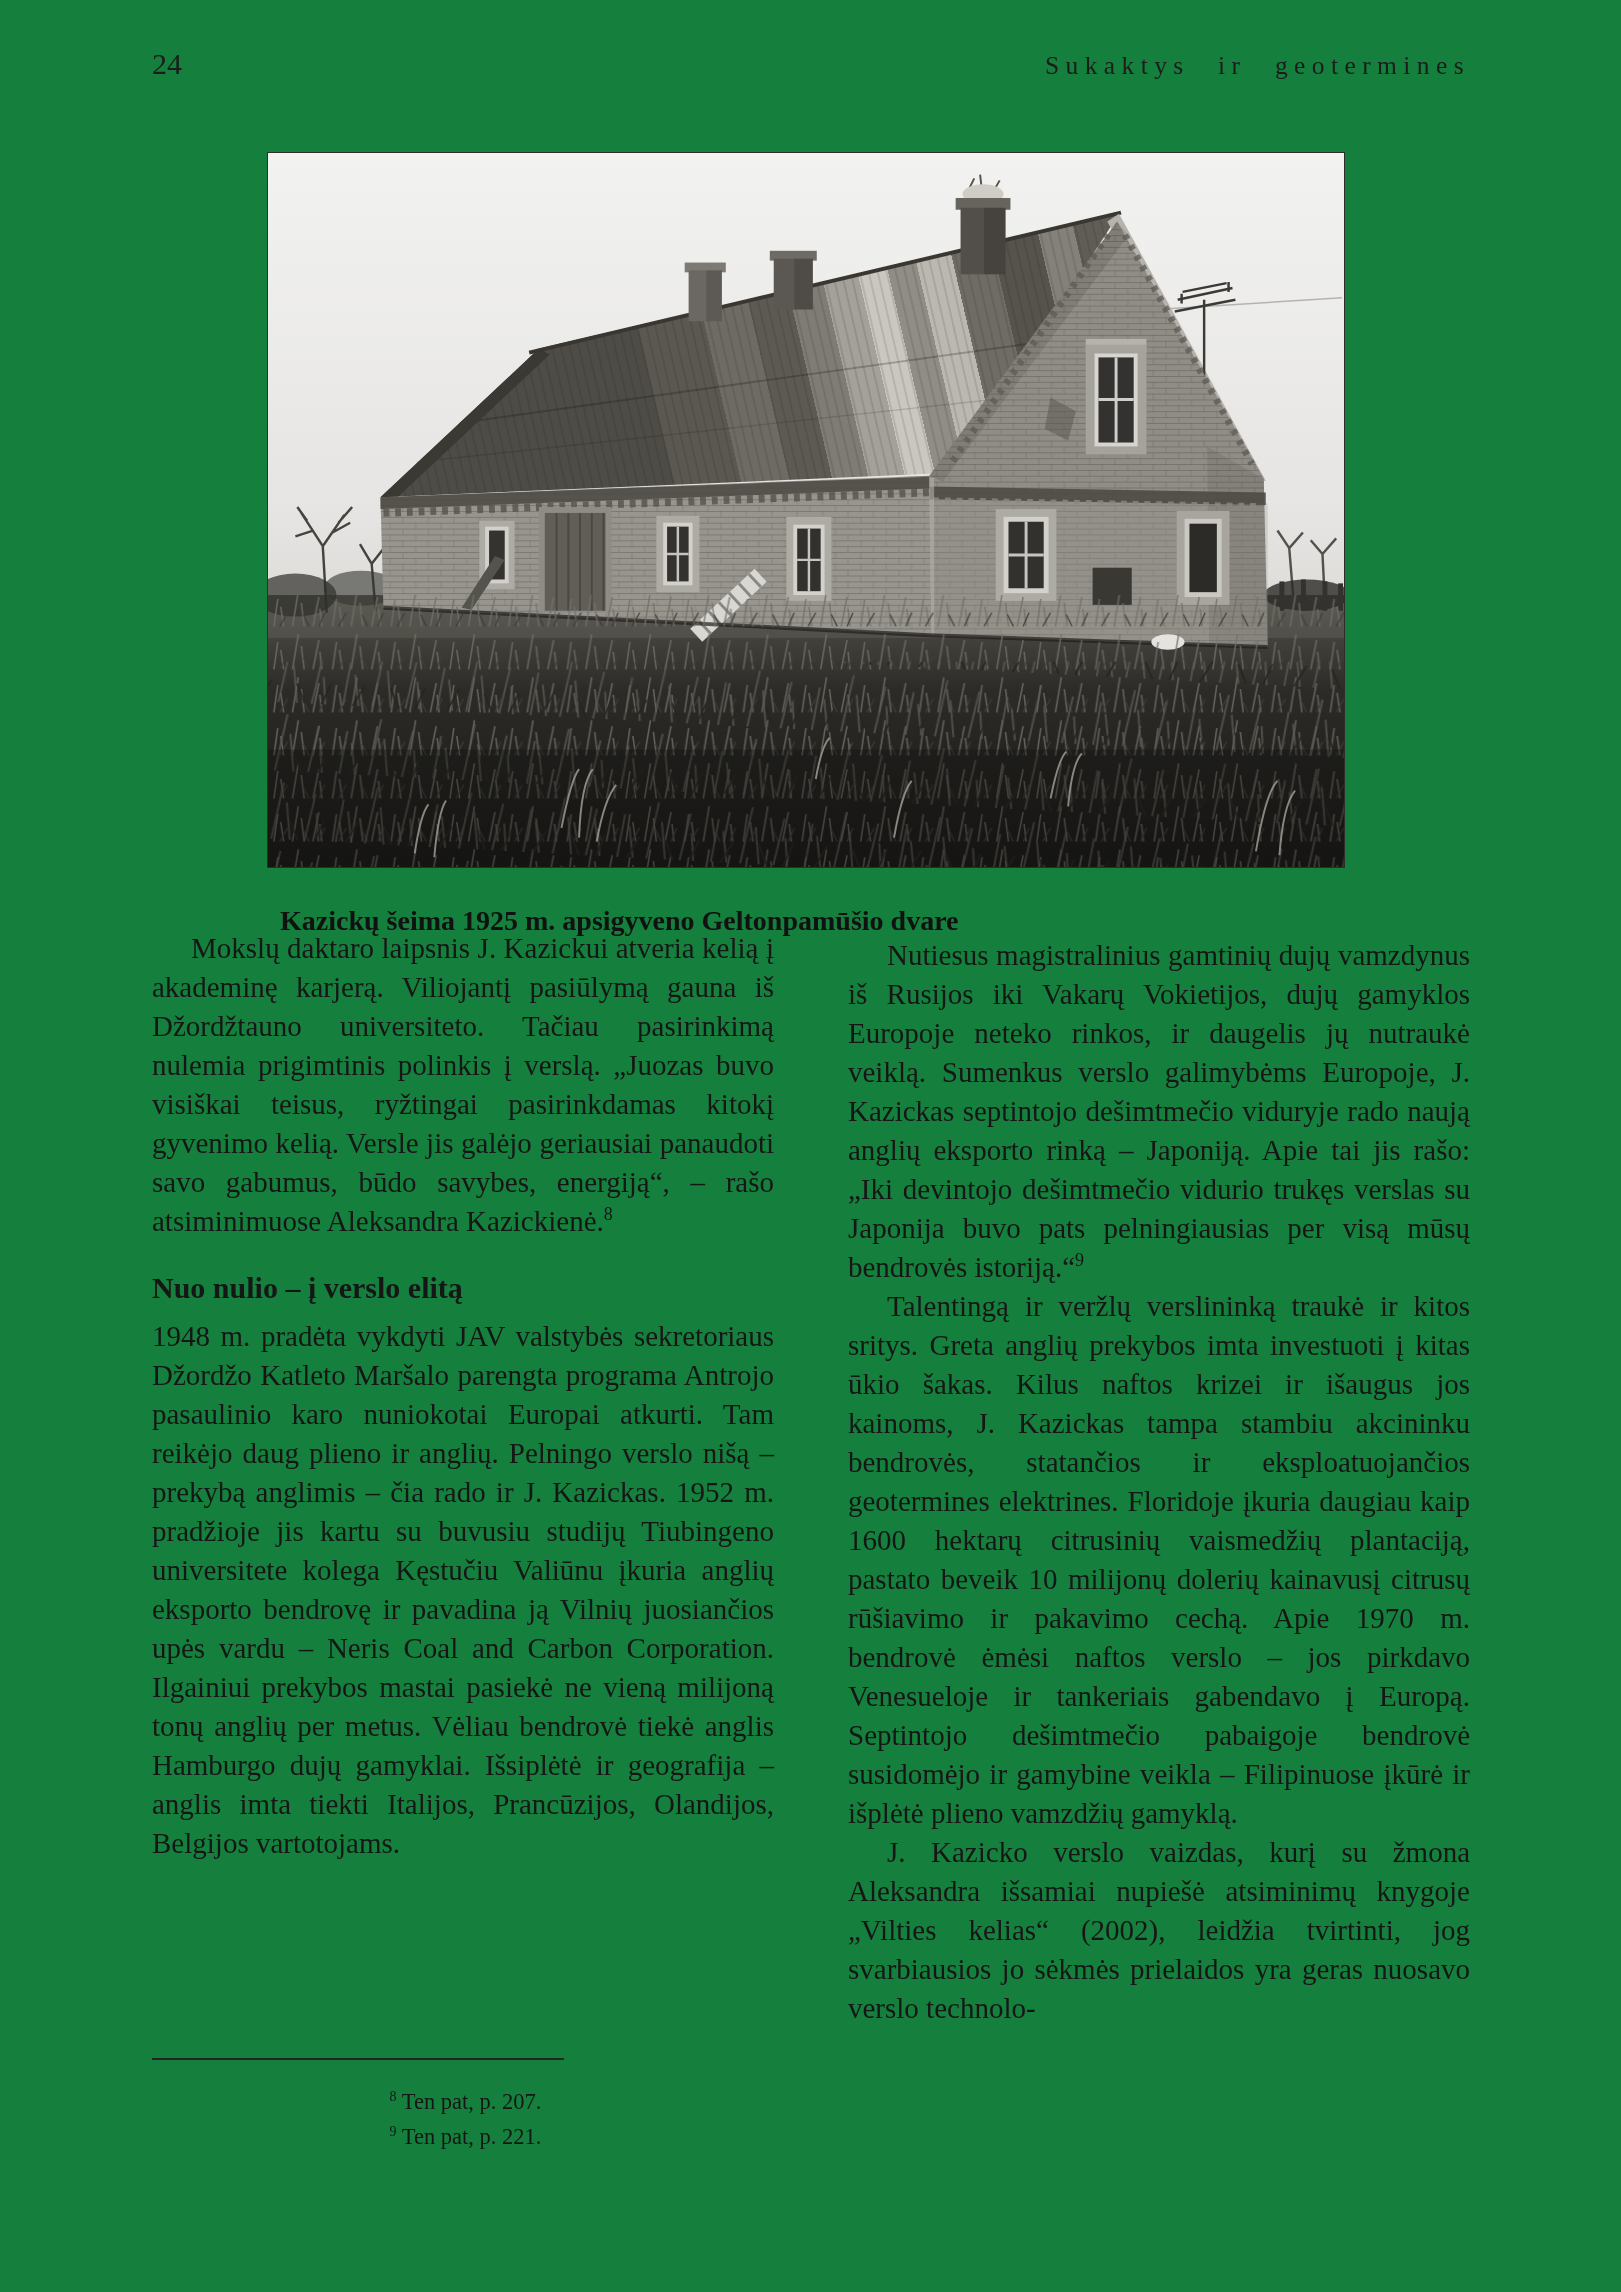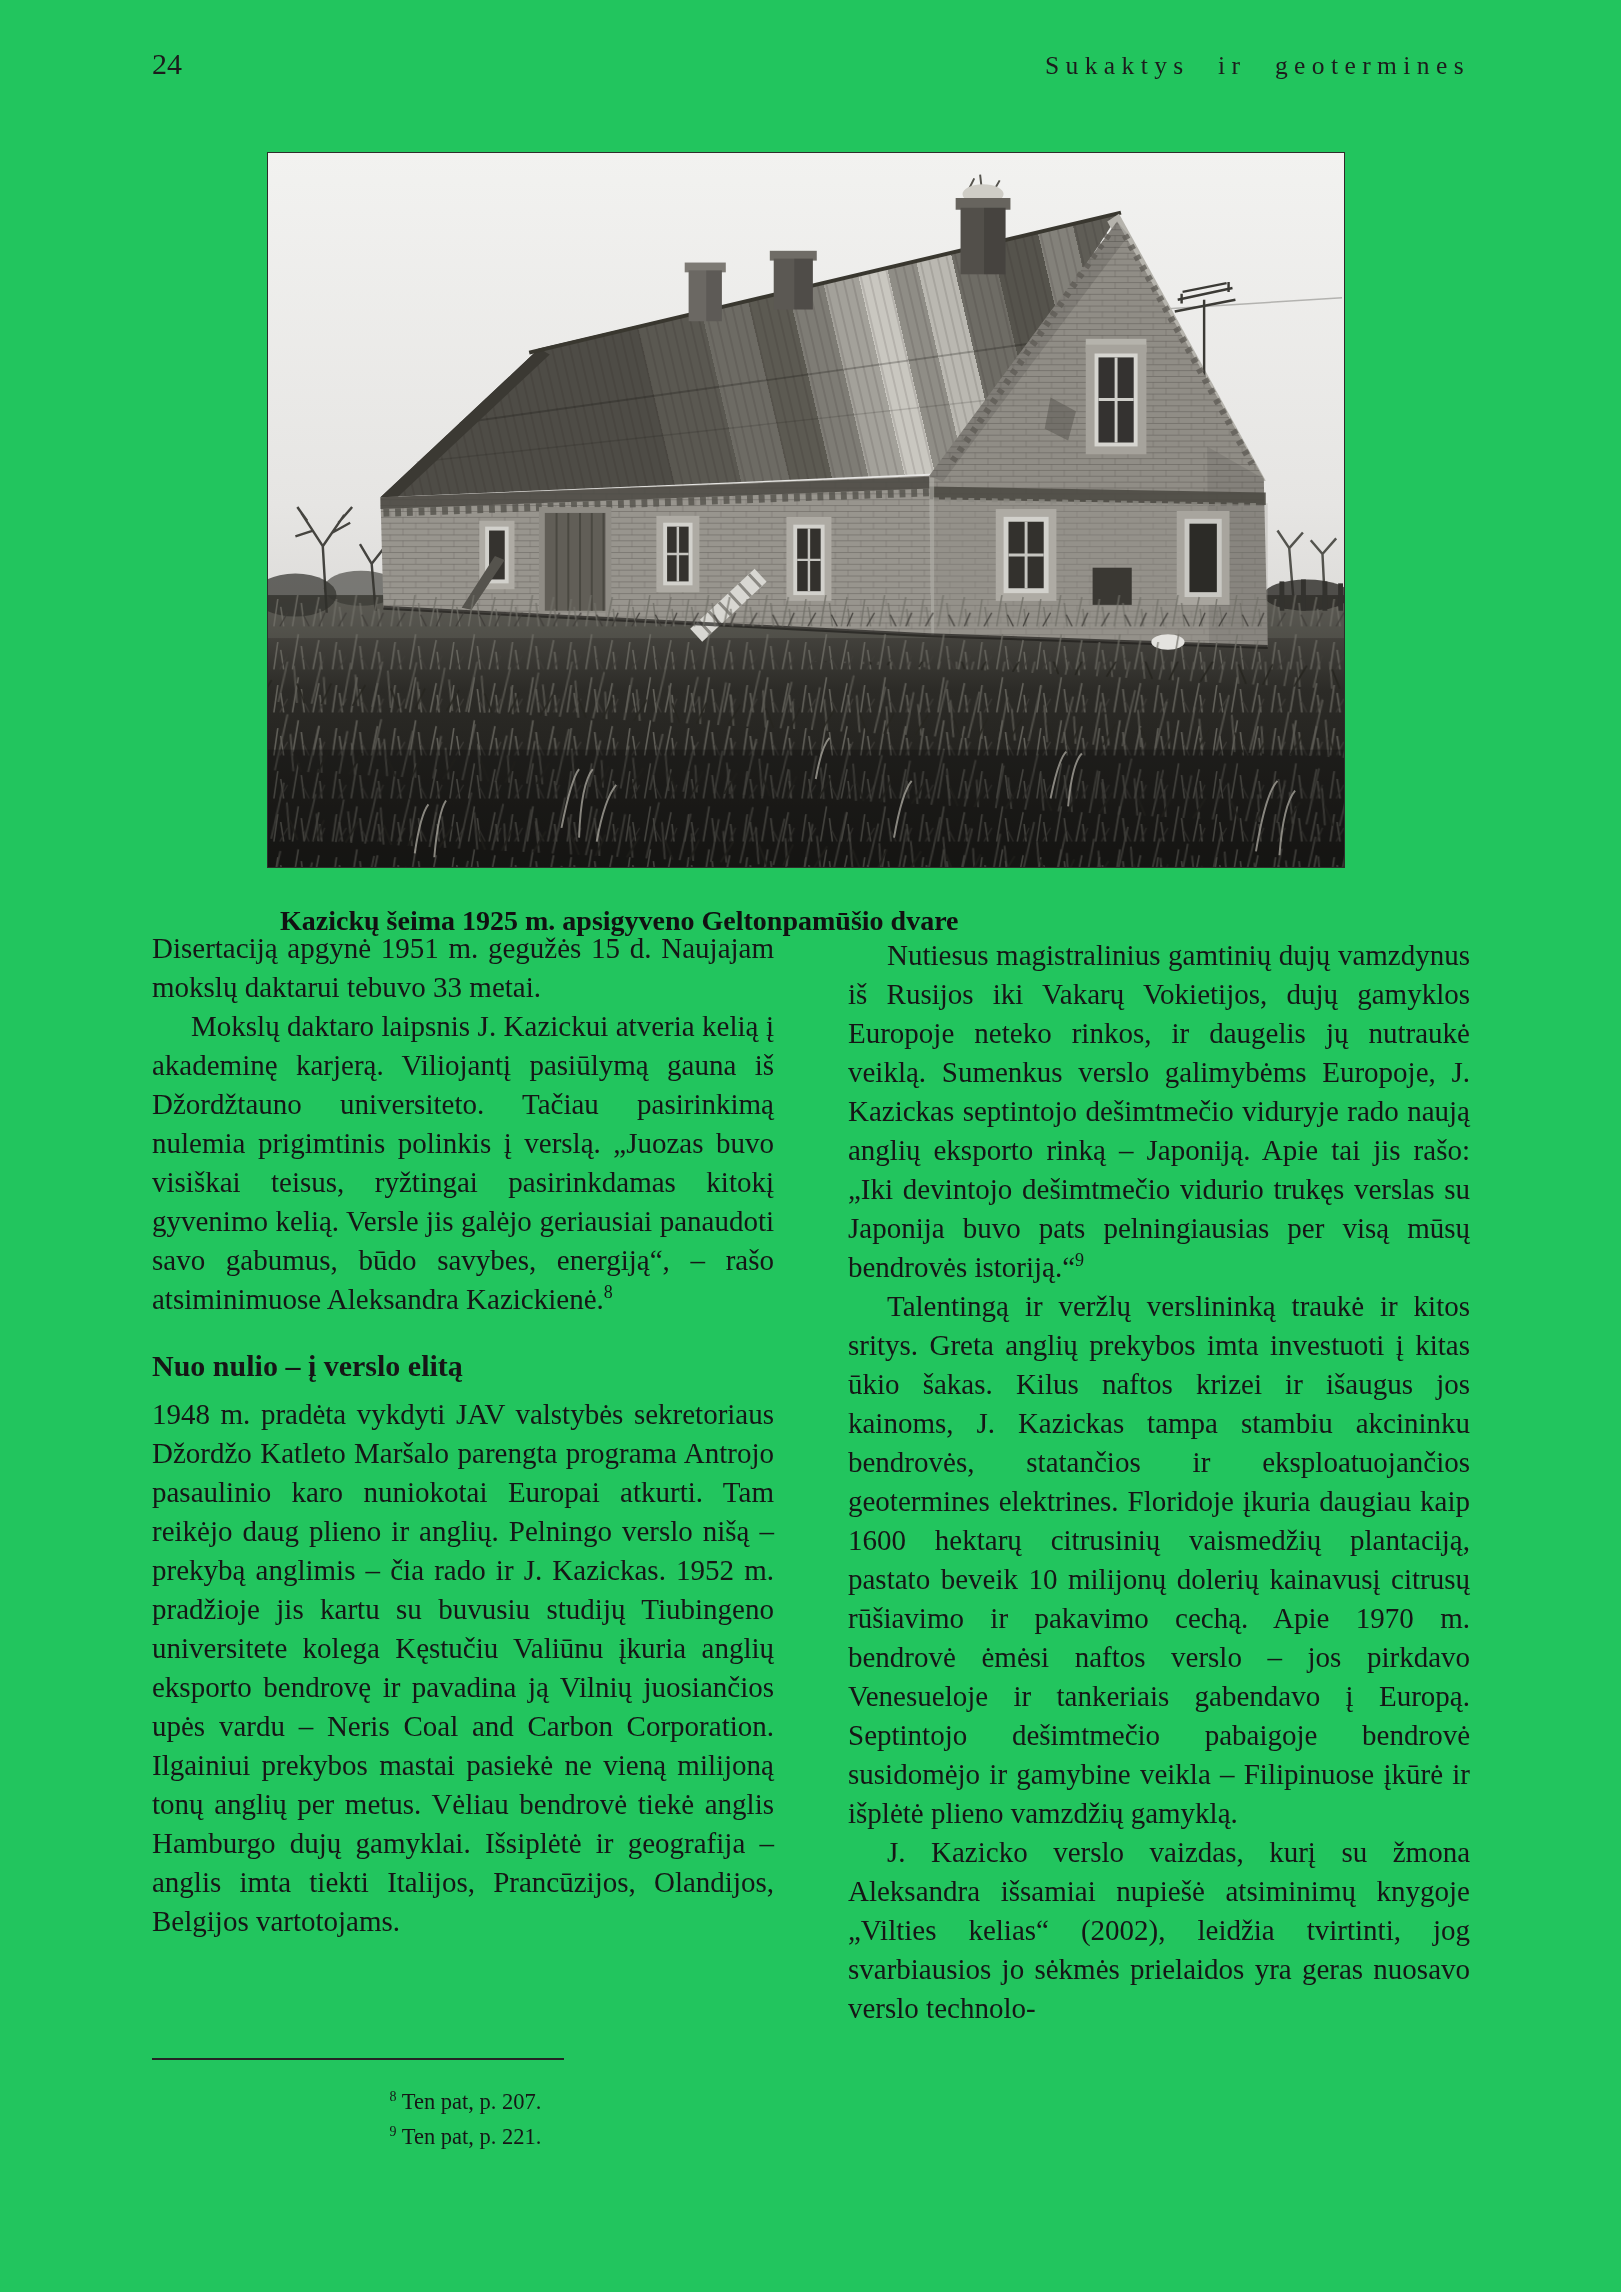--- a/index.html
+++ b/index.html
@@ -1,18 +1,18 @@
 <!DOCTYPE html>
 <html><head>
 <meta charset="utf-8">
 <style>
   html,body{margin:0;padding:0;background:#e9e9e9;}
   .page{
     position:relative;width:1621px;height:2293px;margin:0 auto;
-    background:#22c55e;overflow:hidden;
+    background:#15803d;overflow:hidden;
     font-family:"Liberation Serif","DejaVu Serif",serif;color:#161616;
   }
   
   .header-row{
     position:absolute;left:152px;right:151px;top:47px;
     display:flex;justify-content:space-between;align-items:baseline;
   }
   .page-number{font-size:30px;color:#1c1c1c;}
   .running-title{
     font-size:25.5px;letter-spacing:6.4px;word-spacing:15.7px;color:#1c1c1c;
@@ -271,21 +271,20 @@
         <path d="M1010 714 q10 -60 22 -72 M1034 718 q4 -52 16 -66"></path>
         <path d="M150 716 q6 -40 14 -50 M170 720 q4 -46 12 -58"></path>
         <path d="M560 640 q6 -34 14 -42 M640 700 q8 -46 18 -58"></path>
       </g>
     </svg>
   </div>
 
   <div class="photo-caption">Kazickų šeima 1925 m. apsigyveno Geltonpamūšio dvare</div>
 
   <div class="col col-left">
-      <p class="bodyp"><span>Disertaciją apgynė 1951 m. gegužės 15 d. Naujajam mokslų daktarui tebuvo 33 metai.</span></p>
       <p class="bodyp indent"><span>Mokslų daktaro laipsnis J. Kazickui atveria kelią į akademinę karjerą. Viliojantį pasiūlymą gauna iš Džordžtauno universiteto. Tačiau pasirinkimą nulemia prigimtinis polinkis į verslą. „Juozas buvo visiškai teisus, ryžtingai pasirinkdamas kitokį gyvenimo kelią. Versle jis galėjo geriausiai panaudoti savo gabumus, būdo savybes, energiją“, – rašo atsiminimuose Aleksandra Kazickienė.</span><sup>8</sup></p>
       <div class="subhead">Nuo nulio – į verslo elitą</div>
       <p class="bodyp"><span>1948 m. pradėta vykdyti JAV valstybės sekretoriaus Džordžo Katleto Maršalo parengta programa Antrojo pasaulinio karo nuniokotai Europai atkurti. Tam reikėjo daug plieno ir anglių. Pelningo verslo nišą – prekybą anglimis – čia rado ir J. Kazickas. 1952 m. pradžioje jis kartu su buvusiu studijų Tiubingeno universitete kolega Kęstučiu Valiūnu įkuria anglių eksporto bendrovę ir pavadina ją Vilnių juosiančios upės vardu – </span><span class="it">Neris Coal and Carbon Corporation</span><span>. Ilgainiui prekybos mastai pasiekė ne vieną milijoną tonų anglių per metus. Vėliau bendrovė tiekė anglis Hamburgo dujų gamyklai. Išsiplėtė ir geografija – anglis imta tiekti Italijos, Prancūzijos, Olandijos, Belgijos vartotojams.</span></p>
     </div>
   <div class="col col-right">
       <p class="bodyp indent"><span>Nutiesus magistralinius gamtinių dujų vamzdynus iš Rusijos iki Vakarų Vokietijos, dujų gamyklos Europoje neteko rinkos, ir daugelis jų nutraukė veiklą. Sumenkus verslo galimybėms Europoje, J. Kazickas septintojo dešimtmečio viduryje rado naują anglių eksporto rinką – Japoniją. Apie tai jis rašo: „Iki devintojo dešimtmečio vidurio trukęs verslas su Japonija buvo pats pelningiausias per visą mūsų bendrovės istoriją.“</span><sup>9</sup></p>
       <p class="bodyp indent"><span>Talentingą ir veržlų verslininką traukė ir kitos sritys. Greta anglių prekybos imta investuoti į kitas ūkio šakas. Kilus naftos krizei ir išaugus jos kainoms, J. Kazickas tampa stambiu akcininku bendrovės, statančios ir eksploatuojančios geotermines elektrines. Floridoje įkuria daugiau kaip 1600 hektarų citrusinių vaismedžių plantaciją, pastato beveik 10 milijonų dolerių kainavusį citrusų rūšiavimo ir pakavimo cechą. Apie 1970 m. bendrovė ėmėsi naftos verslo – jos pirkdavo Venesueloje ir tankeriais gabendavo į Europą. Septintojo dešimtmečio pabaigoje bendrovė susidomėjo ir gamybine veikla – Filipinuose įkūrė ir išplėtė plieno vamzdžių gamyklą.</span></p>
       <p class="bodyp indent"><span>J. Kazicko verslo vaizdas, kurį su žmona Aleksandra išsamiai nupiešė atsiminimų knygoje „Vilties kelias“ (2002), leidžia tvirtinti, jog svarbiausios jo sėkmės prielaidos yra geras nuosavo verslo technolo-</span></p>
     </div>
 

